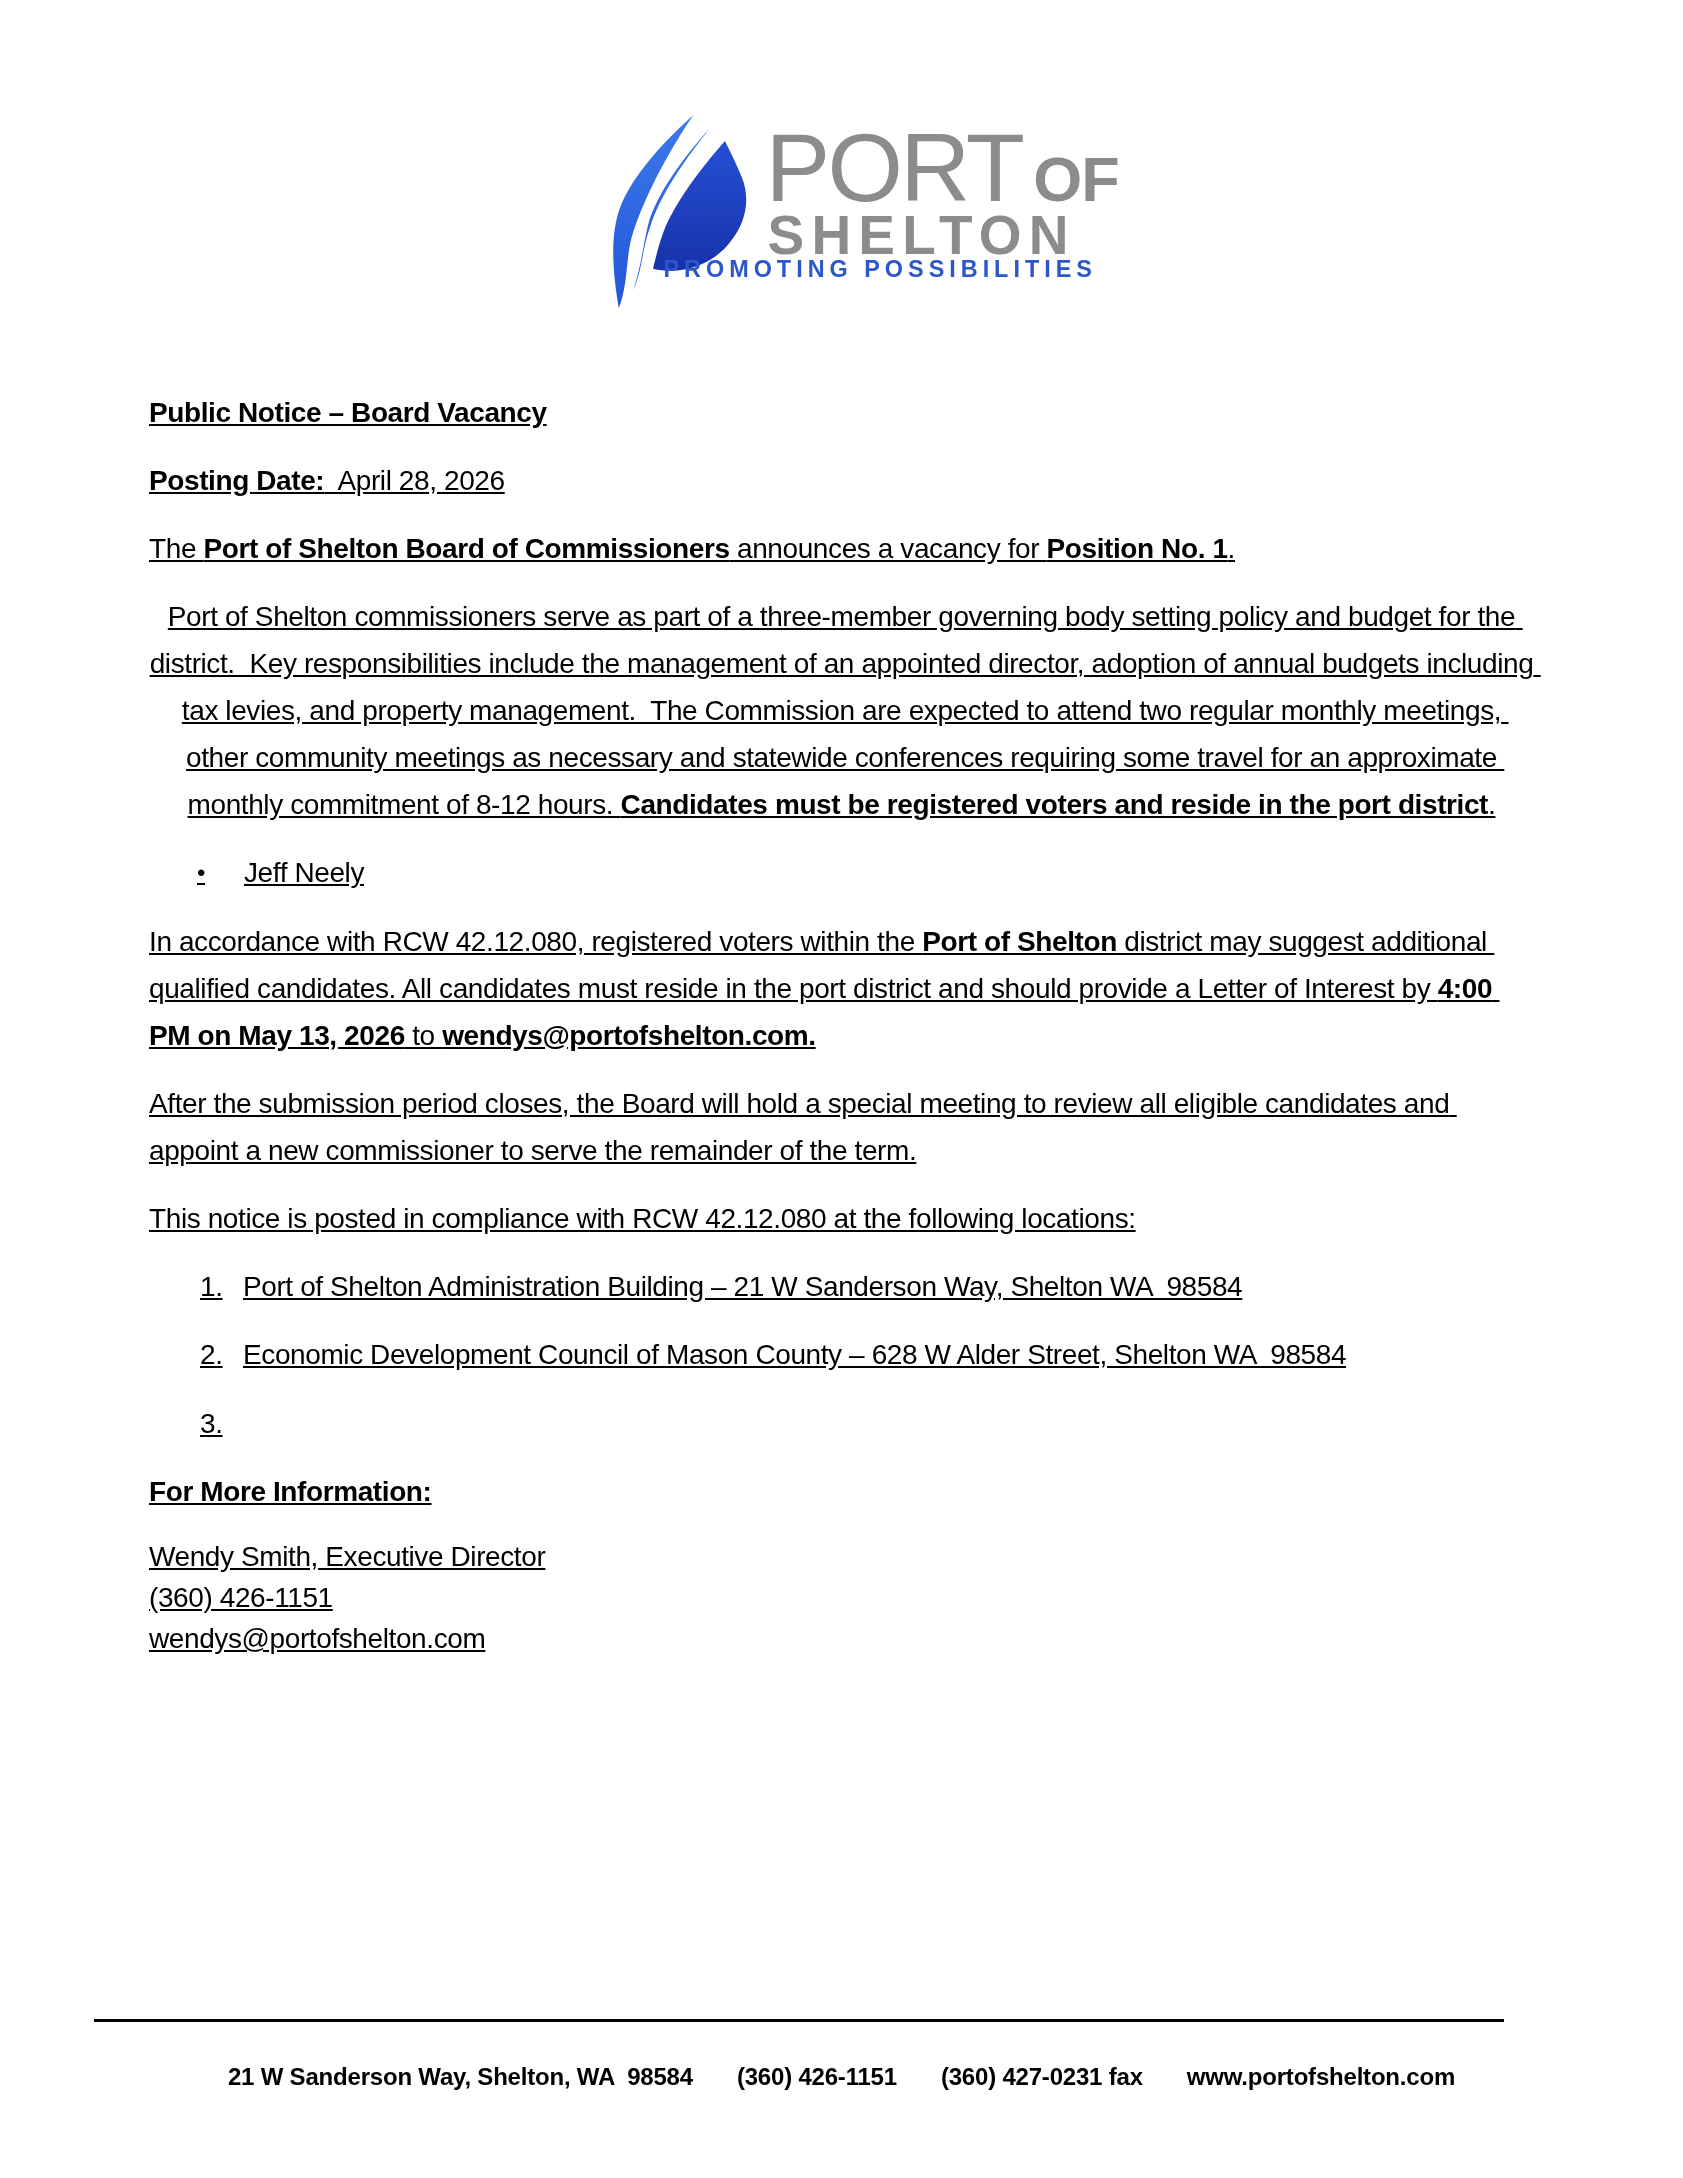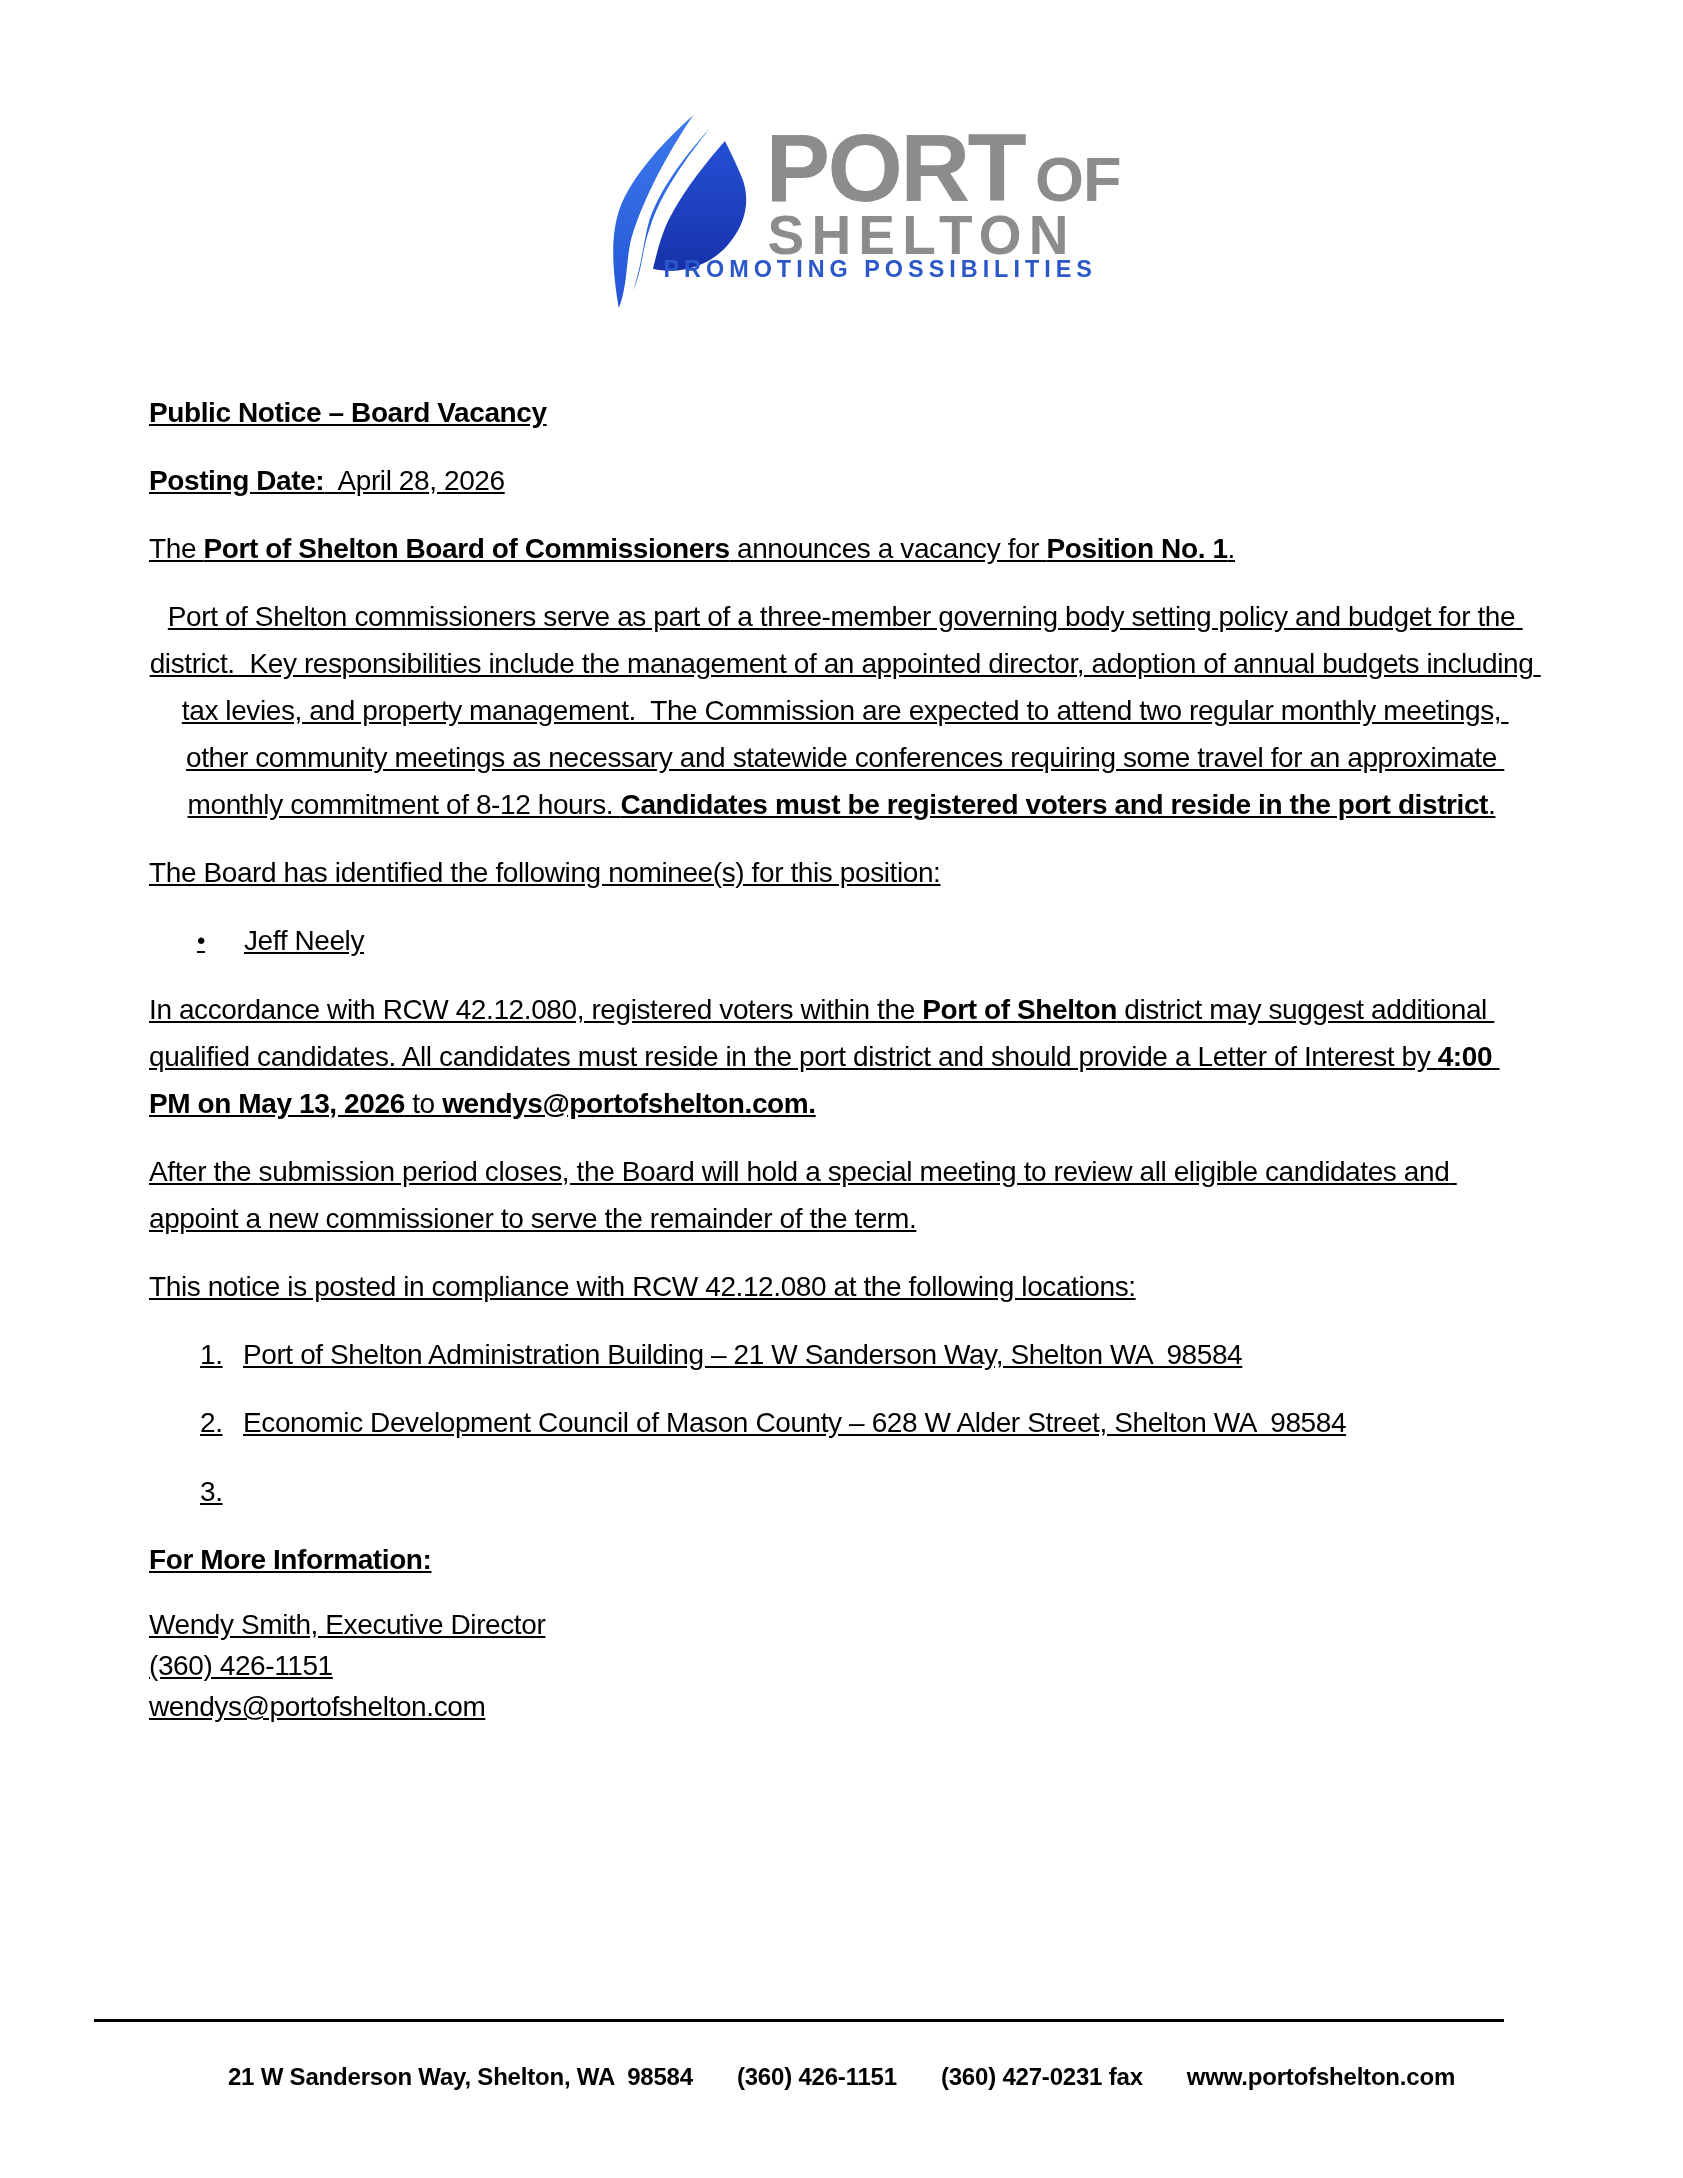--- a/index.html
+++ b/index.html
@@ -9,21 +9,21 @@
     background:#ffffff;
     font-family:"Liberation Sans","DejaVu Sans",sans-serif;
     color:var(--text_black,#000);
     overflow:hidden;
   }
 
   
   .logo { position:relative; width:468px; height:205px; margin:114px auto 0; }
   .logo svg { position:absolute; left:0; top:0; }
   .logo-row { position:absolute; left:158px; top:5.4px; display:flex; align-items:baseline; gap:10.8px; }
-  .word-port { font-size:97px; font-weight:700; letter-spacing:-2.7px; color:var(--logo_gray,#8a8c8e); line-height:1; }
+  .word-port { font-size:97px; font-weight:400; letter-spacing:-2.7px; color:var(--logo_gray,#8a8c8e); line-height:1; }
   .word-of   { font-size:63px;  font-weight:700; letter-spacing:-0.9px; color:var(--logo_gray,#8a8c8e); line-height:1; }
   .word-shelton {
     position:absolute; left:160px; top:94px;
     font-size:55px; font-weight:600; letter-spacing:7.2px;
     color:var(--logo_gray,#8a8c8e); line-height:1; white-space:nowrap;
   }
   .logo-tagline {
     position:absolute; left:56px; top:144px;
     font-size:23.4px; font-weight:700; letter-spacing:5px;
     color:var(--tagline_blue,#2b57c9); line-height:1; white-space:nowrap;
@@ -86,21 +86,20 @@
   <div class="content">
 
     <p class="b">Public Notice – Board Vacancy</p>
 
     <p><span style="font-weight: 700;">Posting Date:</span><span>  April 28, 2026</span></p>
 
     <p><span>The </span><span style="font-weight: 700;">Port of Shelton Board of Commissioners</span><span> announces a vacancy for </span><span style="font-weight: 700;">Position No. 1</span><span>.</span></p>
 
     <p class="duties"><span>Port of Shelton commissioners serve as part of a three-member governing body setting policy and budget for the district.  Key responsibilities include the management of an appointed director, adoption of annual budgets including tax levies, and property management.  The Commission are expected to attend two regular monthly meetings, other community meetings as necessary and statewide conferences requiring some travel for an approximate monthly commitment of 8-12 hours. </span><span style="font-weight: 700;">Candidates must be registered voters and reside in the port district</span><span>.</span></p>
 
-    <p>The Board has identified the following nominee(s) for this position:</p>
 
     <div class="li bullet-item">
       <span class="marker">•</span>
       <span>Jeff Neely</span>
     </div>
 
     <p><span>In accordance with RCW 42.12.080, registered voters within the </span><span style="font-weight: 700;">Port of Shelton</span><span> district may suggest additional qualified candidates. All candidates must reside in the port district and should provide a Letter of Interest by </span><span style="font-weight: 700;">4:00 PM on May 13, 2026</span><span> to </span><span style="font-weight: 700;">wendys@portofshelton.com.</span></p>
 
     <p>After the submission period closes, the Board will hold a special meeting to review all eligible candidates and appoint a new commissioner to serve the remainder of the term.</p>
 

